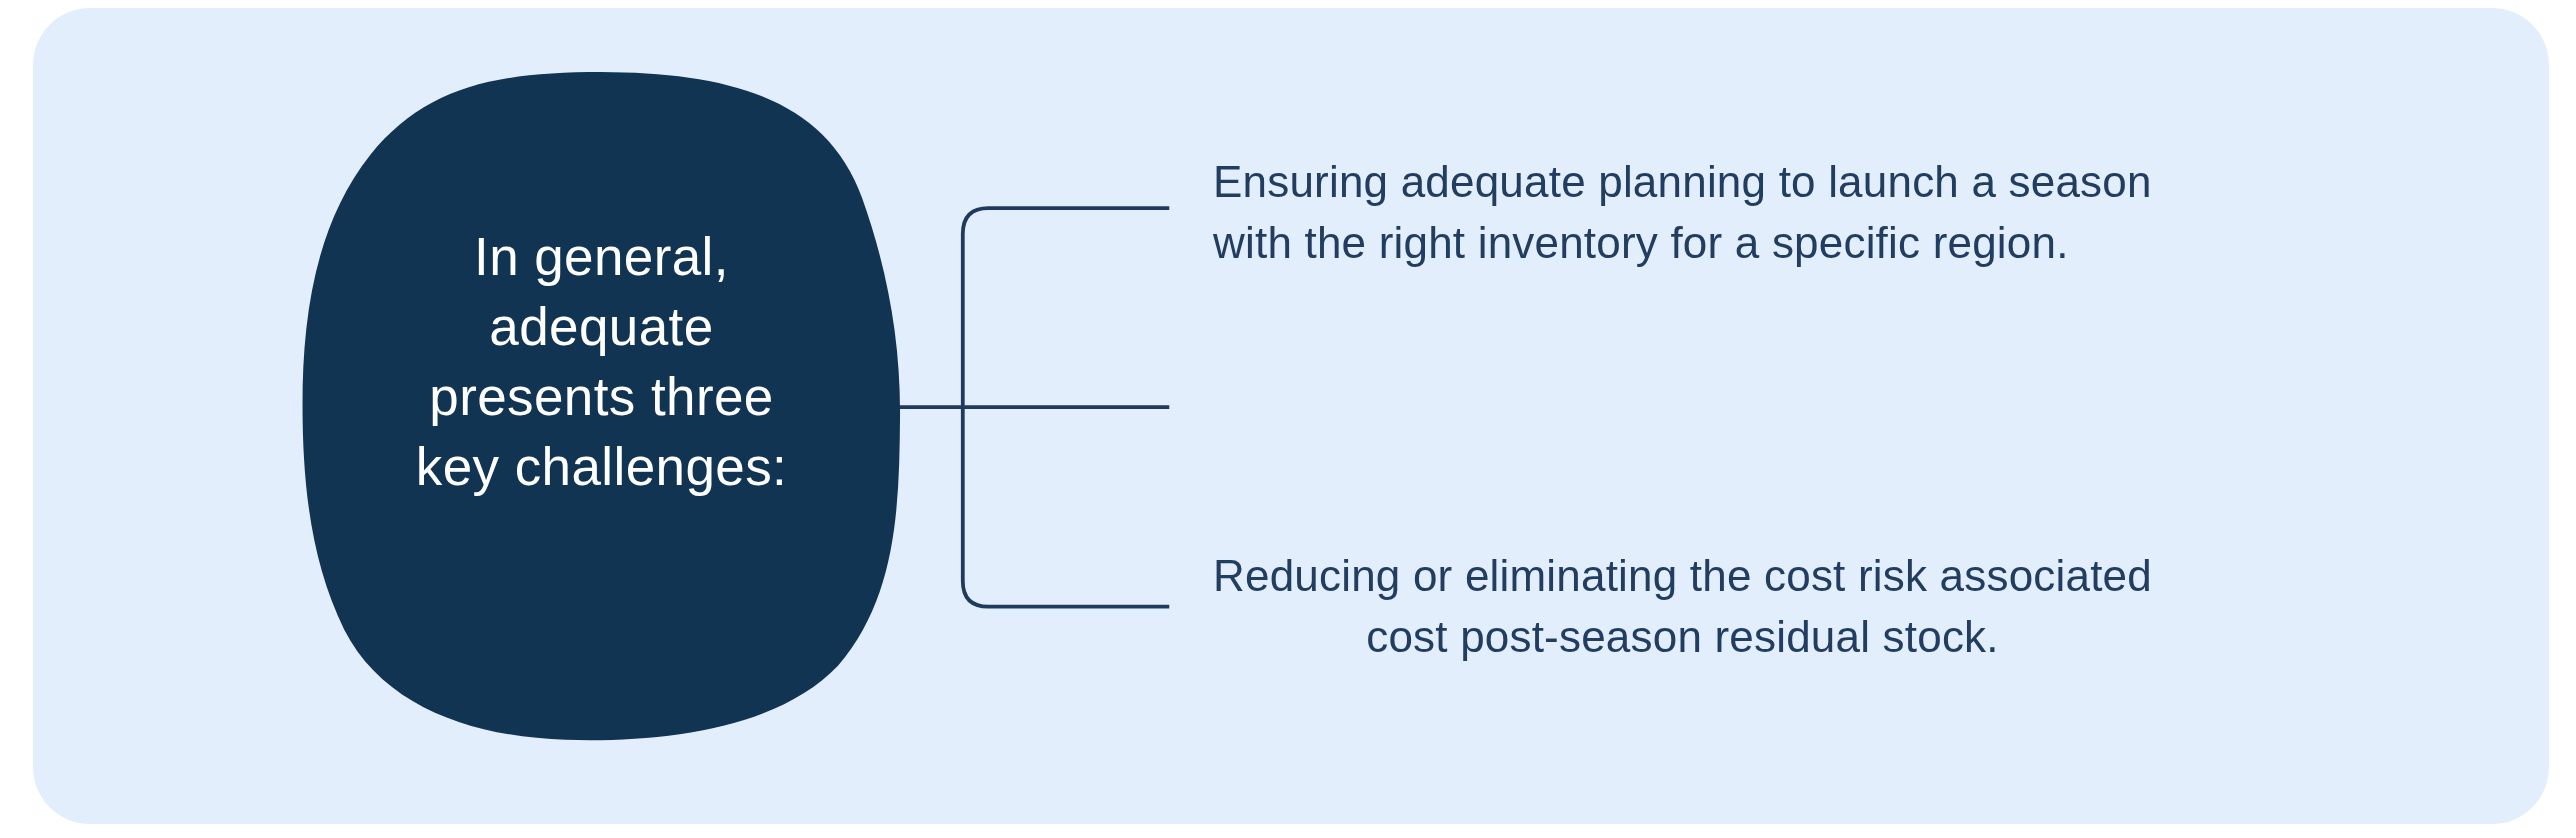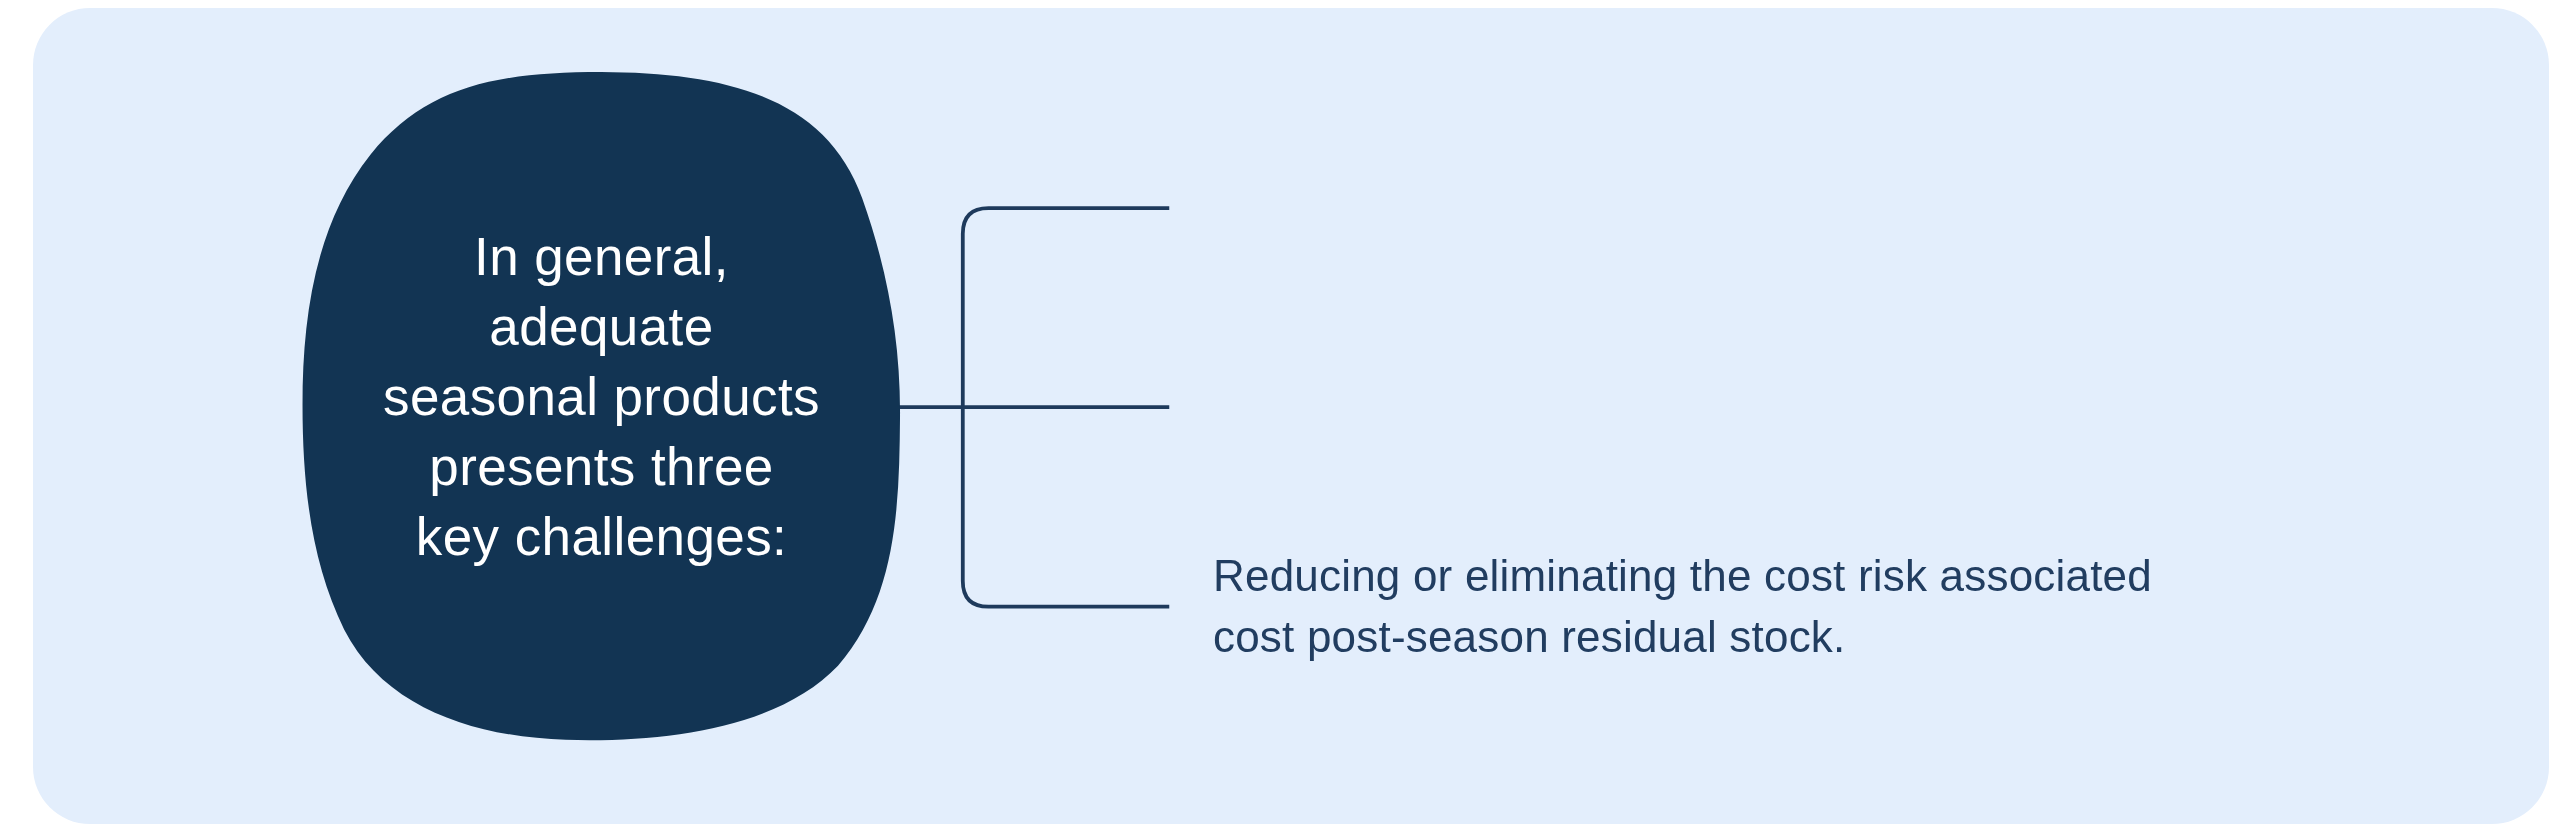--- a/index.html
+++ b/index.html
@@ -36,21 +36,21 @@
   }
   .item{
     position:absolute;left:1213px;
     color:var(--body-text);
     font-size:44px;line-height:61px;font-weight:400;
     white-space:nowrap;
     letter-spacing:0.2px;
   }
   .item-1{top:151px;}
   .item-2{top:348px;}
-  .item-3{top:545px;}
+  .item-3{top:545px;text-align:center;}
 </style>
 </head>
 <body>
 
 <div class="canvas">
 
   <div class="card"></div>
 
   <svg class="art" viewBox="0 0 3406 1109" aria-hidden="true">
     <path class="connector" d="M 1546 275 H 1307 Q 1273 275 1273 309 V 768 Q 1273 802 1307 802 H 1546"></path>
@@ -63,25 +63,28 @@
              C 628 974 508 936 455 832
              C 414 748 400 652 400 535
              C 400 418 417 296 490 204
              C 562 116 652 95 795 95
              Z"></path>
   </svg>
 
   <div class="blob-text">
     <div>In general,</div>
     <div>adequate</div>
-    <div>seasonal products</div>
     <div>presents three</div>
     <div>key challenges:</div>
   </div>
 
+  <div class="item item-1">
+    <div>Ensuring adequate planning to launch a season</div>
+    <div>with the right inventory for a specific region.</div>
+  </div>
 
   <div class="item item-2">
   </div>
 
   <div class="item item-3">
     <div>Reducing or eliminating the cost risk associated</div>
     <div>cost post-season residual stock.</div>
   </div>
 
 </div>

